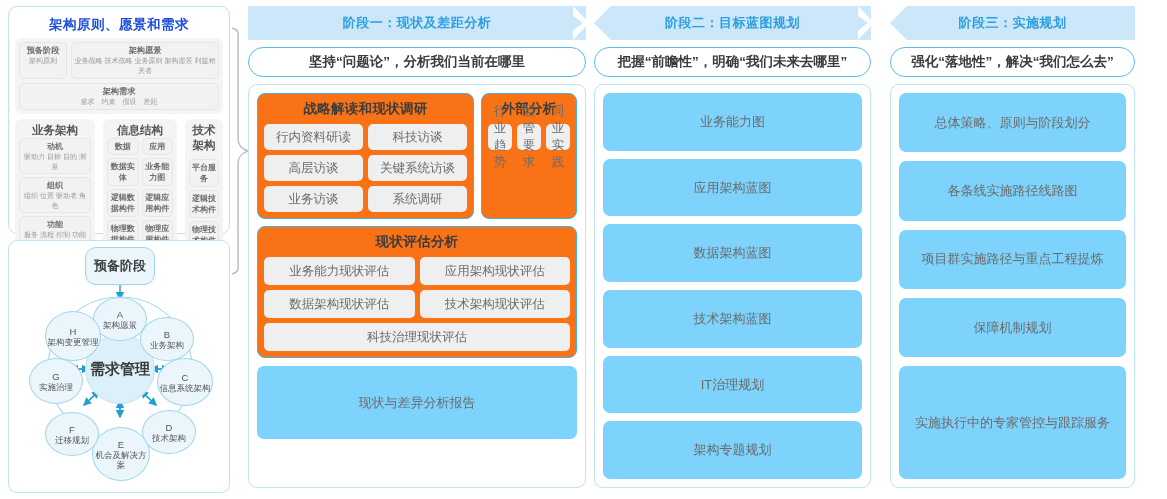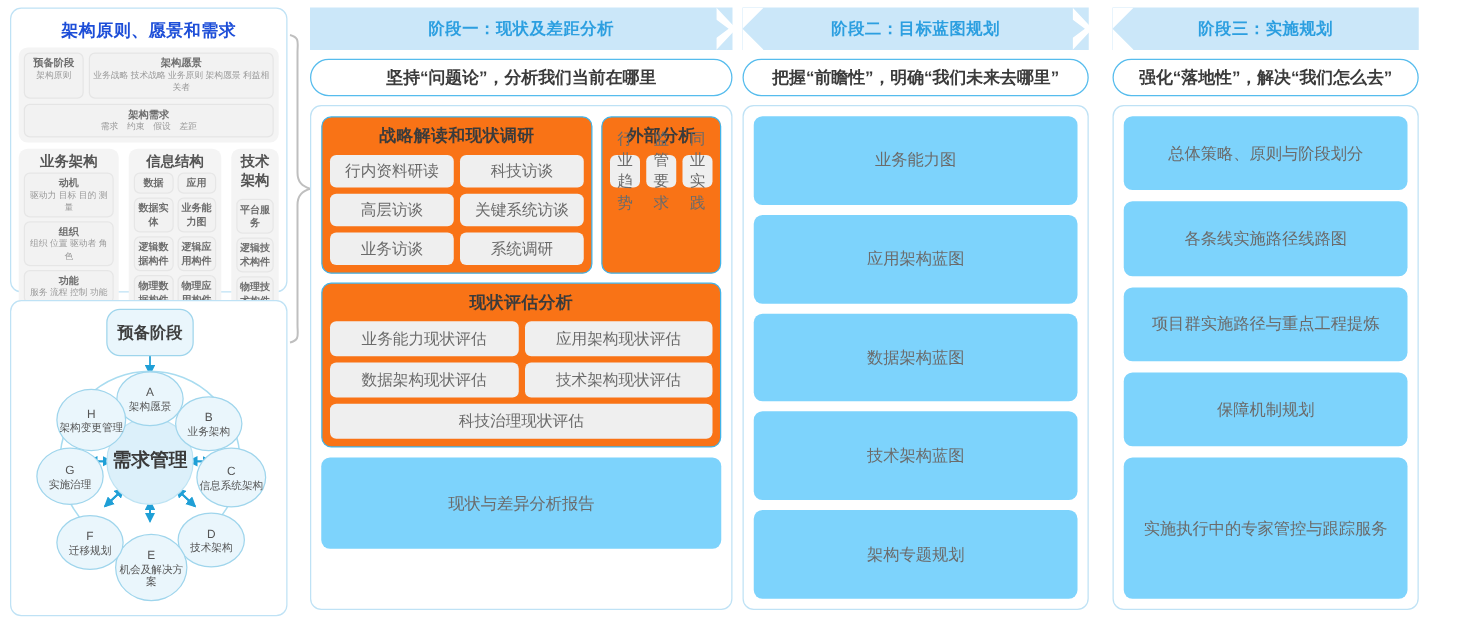--- a/index.html
+++ b/index.html
@@ -351,20 +351,21 @@
       <span>阶段二：目标蓝图规划</span>
       <div class="chev-r-notch"></div>
     </div>
     <div class="subtitle">把握“前瞻性”，明确“我们未来去哪里”</div>
 
     <div class="stage-body" style="height:404px;display:flex;flex-direction:column;gap:8px;">
       <div class="big-chip" style="flex:1;">业务能力图</div>
       <div class="big-chip" style="flex:1;">应用架构蓝图</div>
       <div class="big-chip" style="flex:1;">数据架构蓝图</div>
       <div class="big-chip" style="flex:1;">技术架构蓝图</div>
+      <div class="big-chip" style="flex:1;">IT治理规划</div>
       <div class="big-chip" style="flex:1;">架构专题规划</div>
     </div>
   </div>
 
   <div class="stage" style="left:847px;width:245px;padding-left:43px;">
     <div class="stage-hdr">
       <div class="chev-l"></div>
       <span>阶段三：实施规划</span>
     </div>
     <div class="subtitle">强化“落地性”，解决“我们怎么去”</div>

